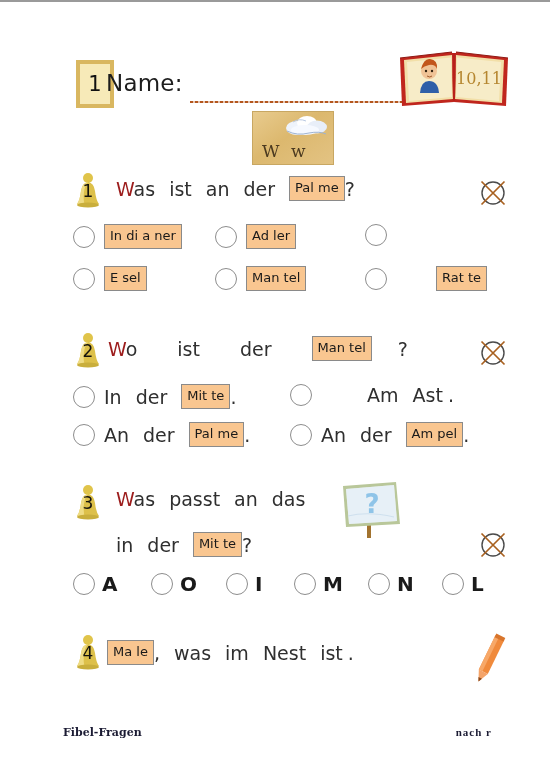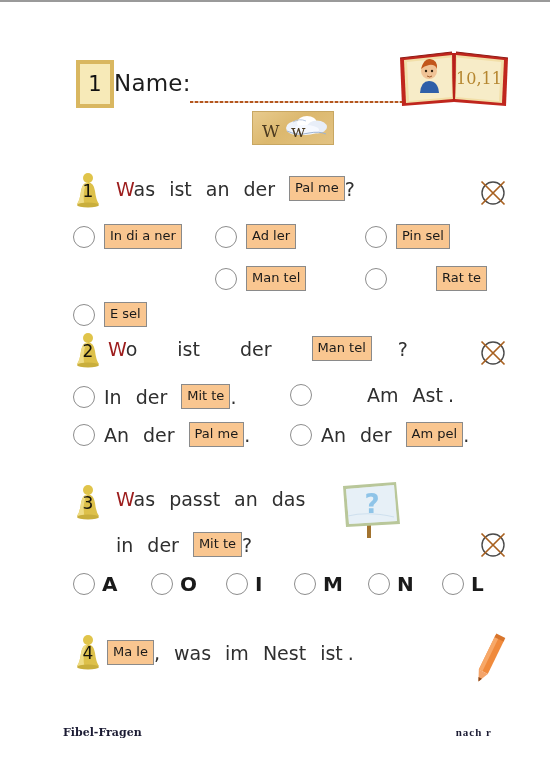--- a/index.html
+++ b/index.html
@@ -29,38 +29,38 @@
     position: absolute; left: 76px; top: 58px;
     width: 38px; height: 48px;
     background: #f7eab8;
     border: 4px solid #d9b760;
     box-sizing: border-box;
     display: flex; align-items: center; justify-content: center;
     font-size: 21px; color: #111111;
     font-family: "DejaVu Sans", sans-serif;
   }
   .name-label {
-    position: absolute; left: 114px; top: 68px;
+    position: absolute; left: 106px; top: 68px;
     font-size: 23px; color: #1d1d1d; letter-spacing: .2px;
   }
   .name-line {
     position: absolute; left: 190px; top: 99px;
     width: 216px; height: 2px;
     background-image: repeating-linear-gradient(to right,
        #b4561e 0px, #b4561e 3px, rgba(180,86,30,.35) 3px, rgba(180,86,30,.35) 5px);
   }
 
   
   .book { position: absolute; left: 396px; top: 46px; width: 116px; height: 62px; }
   .book svg { display:block; }
 
   
   .ww-card {
     position: absolute; left: 252px; top: 109px;
-    width: 82px; height: 34px;
+    width: 82px; height: 54px;
     background: linear-gradient(145deg,#e8cb8e 0%, #dcb86e 45%, #e3c383 100%);
     border: 1px solid #c8a762;
     box-sizing: border-box;
     overflow: hidden;
   }
   .ww-letters {
     position: absolute; left: 9px; bottom: 3px;
     font-size: 17px; color: #4b3a20; letter-spacing: 3px;
     font-family: "DejaVu Serif", serif;
   }
@@ -215,26 +215,23 @@
         </span>
     </div>
     <div class="opt" style="left:215px; top:52px;">
       <span class="circle"></span>
       <span class="optlabel">
           <span class="chip">Ad ler</span>
         </span>
     </div>
     <div class="opt" style="left:365px; top:52px;">
       <span class="circle"></span>
-      <span class="optlabel">
-          <span class="chip">Pin sel</span>
-        </span>
-    </div>
-
-    <div class="opt" style="left:73px; top:94px;margin-top:36px;">
+    </div>
+
+    <div class="opt" style="left:73px; top:94px;">
       <span class="circle"></span>
       <span class="optlabel">
           <span class="chip">E sel</span>
         </span>
     </div>
     <div class="opt" style="left:215px; top:94px;">
       <span class="circle"></span>
       <span class="optlabel">
           <span class="chip">Man tel</span>
         </span>

